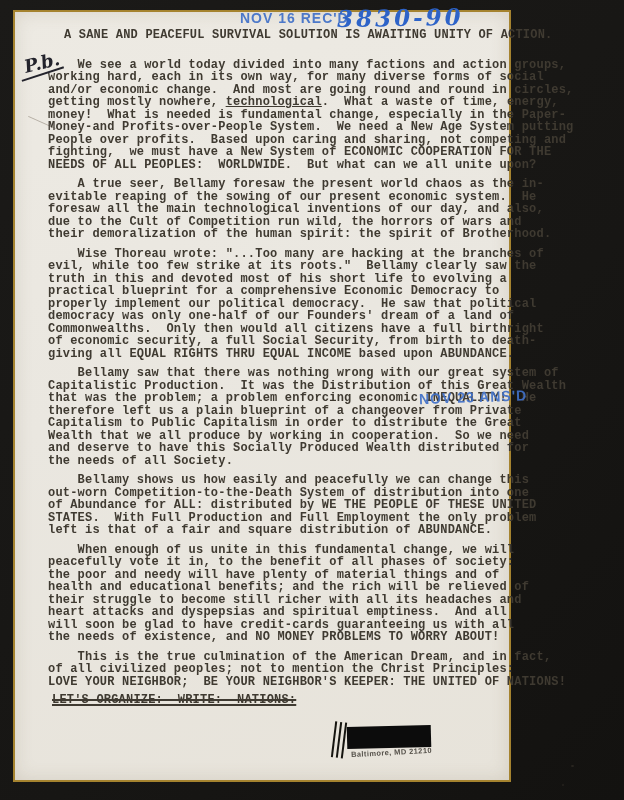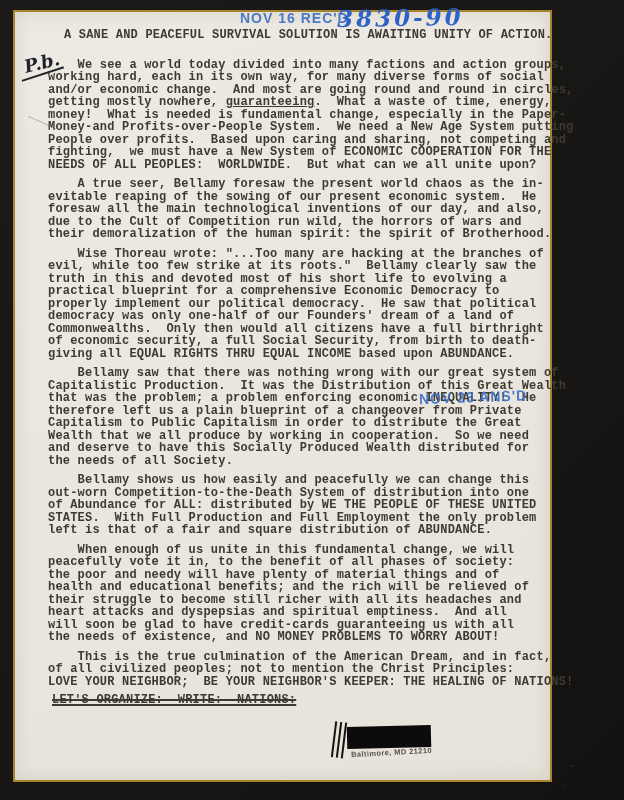--- a/index.html
+++ b/index.html
@@ -8,21 +8,21 @@
     background:#141311;
     position:relative;
     overflow:hidden;
     font-family:"Liberation Mono","DejaVu Sans Mono",monospace;
   }
   .frame{
     position:absolute;left:0;top:0;width:624px;height:800px;
     background:linear-gradient(135deg,#1b1a18 0%,#171614 60%,#131210 100%);
   }
   .paper{
-    position:absolute;left:13px;top:10px;width:539px;height:772px;
+    position:absolute;left:13px;top:10px;width:498px;height:772px;
     background:linear-gradient(160deg,#edeae3 0%,#eae7e0 45%,#e7e3da 100%);
     border:2px solid #a5832f;
     box-sizing:border-box;
     box-shadow:inset 0 0 18px rgba(120,105,80,0.18);
   }
   .textblock{
     position:absolute;left:33px;top:17px;width:536px;
     color:#3f3a31;
     font-size:12px;line-height:12.5px;letter-spacing:0.2px;
     font-weight:bold;
@@ -105,21 +105,21 @@
 
 <div class="paper">
   <div class="crease"></div>
 
   <div class="textblock">
     <p class="doc-title">A SANE AND PEACEFUL SURVIVAL SOLUTION IS AWAITING UNITY OF ACTION.</p>
 
     <p class="para"><span>    We see a world today divided into many factions and action groups,
 working hard, each in its own way, for many diverse forms of social
 and/or economic change.  And most are going round and round in circles,
-getting mostly nowhere, </span><span class="uword">guaranteeing</span><span>.  What a waste of time, energy,
+getting mostly nowhere, </span><span class="uword">technological</span><span>.  What a waste of time, energy,
 money!  What is needed is fundamental change, especially in the Paper-
 Money-and Profits-over-People System.  We need a New Age System putting
 People over profits.  Based upon caring and sharing, not competing and
 fighting,  we must have a New System of ECONOMIC COOPERATION FOR THE
 NEEDS OF ALL PEOPLES:  WORLDWIDE.  But what can we all unite upon?</span></p>
 
     <p class="para">    A true seer, Bellamy foresaw the present world chaos as the in-
 evitable reaping of the sowing of our present economic system.  He
 foresaw all the main technological inventions of our day, and also,
 due to the Cult of Competition run wild, the horrors of wars and
@@ -149,21 +149,21 @@
     <p class="para">    When enough of us unite in this fundamental change, we will
 peacefully vote it in, to the benefit of all phases of society:
 the poor and needy will have plenty of material things and of
 health and educational benefits; and the rich will be relieved of
 their struggle to become still richer with all its headaches and
 heart attacks and dyspepsias and spiritual emptiness.  And all
 will soon be glad to have credit-cards guaranteeing us with all
 the needs of existence, and NO MONEY PROBLEMS TO WORRY ABOUT!</p>
     <p class="para">    This is the true culmination of the American Dream, and in fact,
 of all civilized peoples; not to mention the Christ Principles:
-LOVE YOUR NEIGHBOR;  BE YOUR NEIGHBOR'S KEEPER: THE HEALING OF NATIONS!</p>
+LOVE YOUR NEIGHBOR;  BE YOUR NEIGHBOR'S KEEPER: THE UNITED OF NATIONS!</p>
 
     <p class="strike-line">LET'S ORGANIZE:  WRITE:  NATIONS:</p>
   </div>
 
   <div class="speck1"></div>
   <div class="speck2"></div>
 </div>
 
 <div class="stamp stamp-received">NOV 16 REC'D</div>
 <div class="case-number">3830-90</div>

